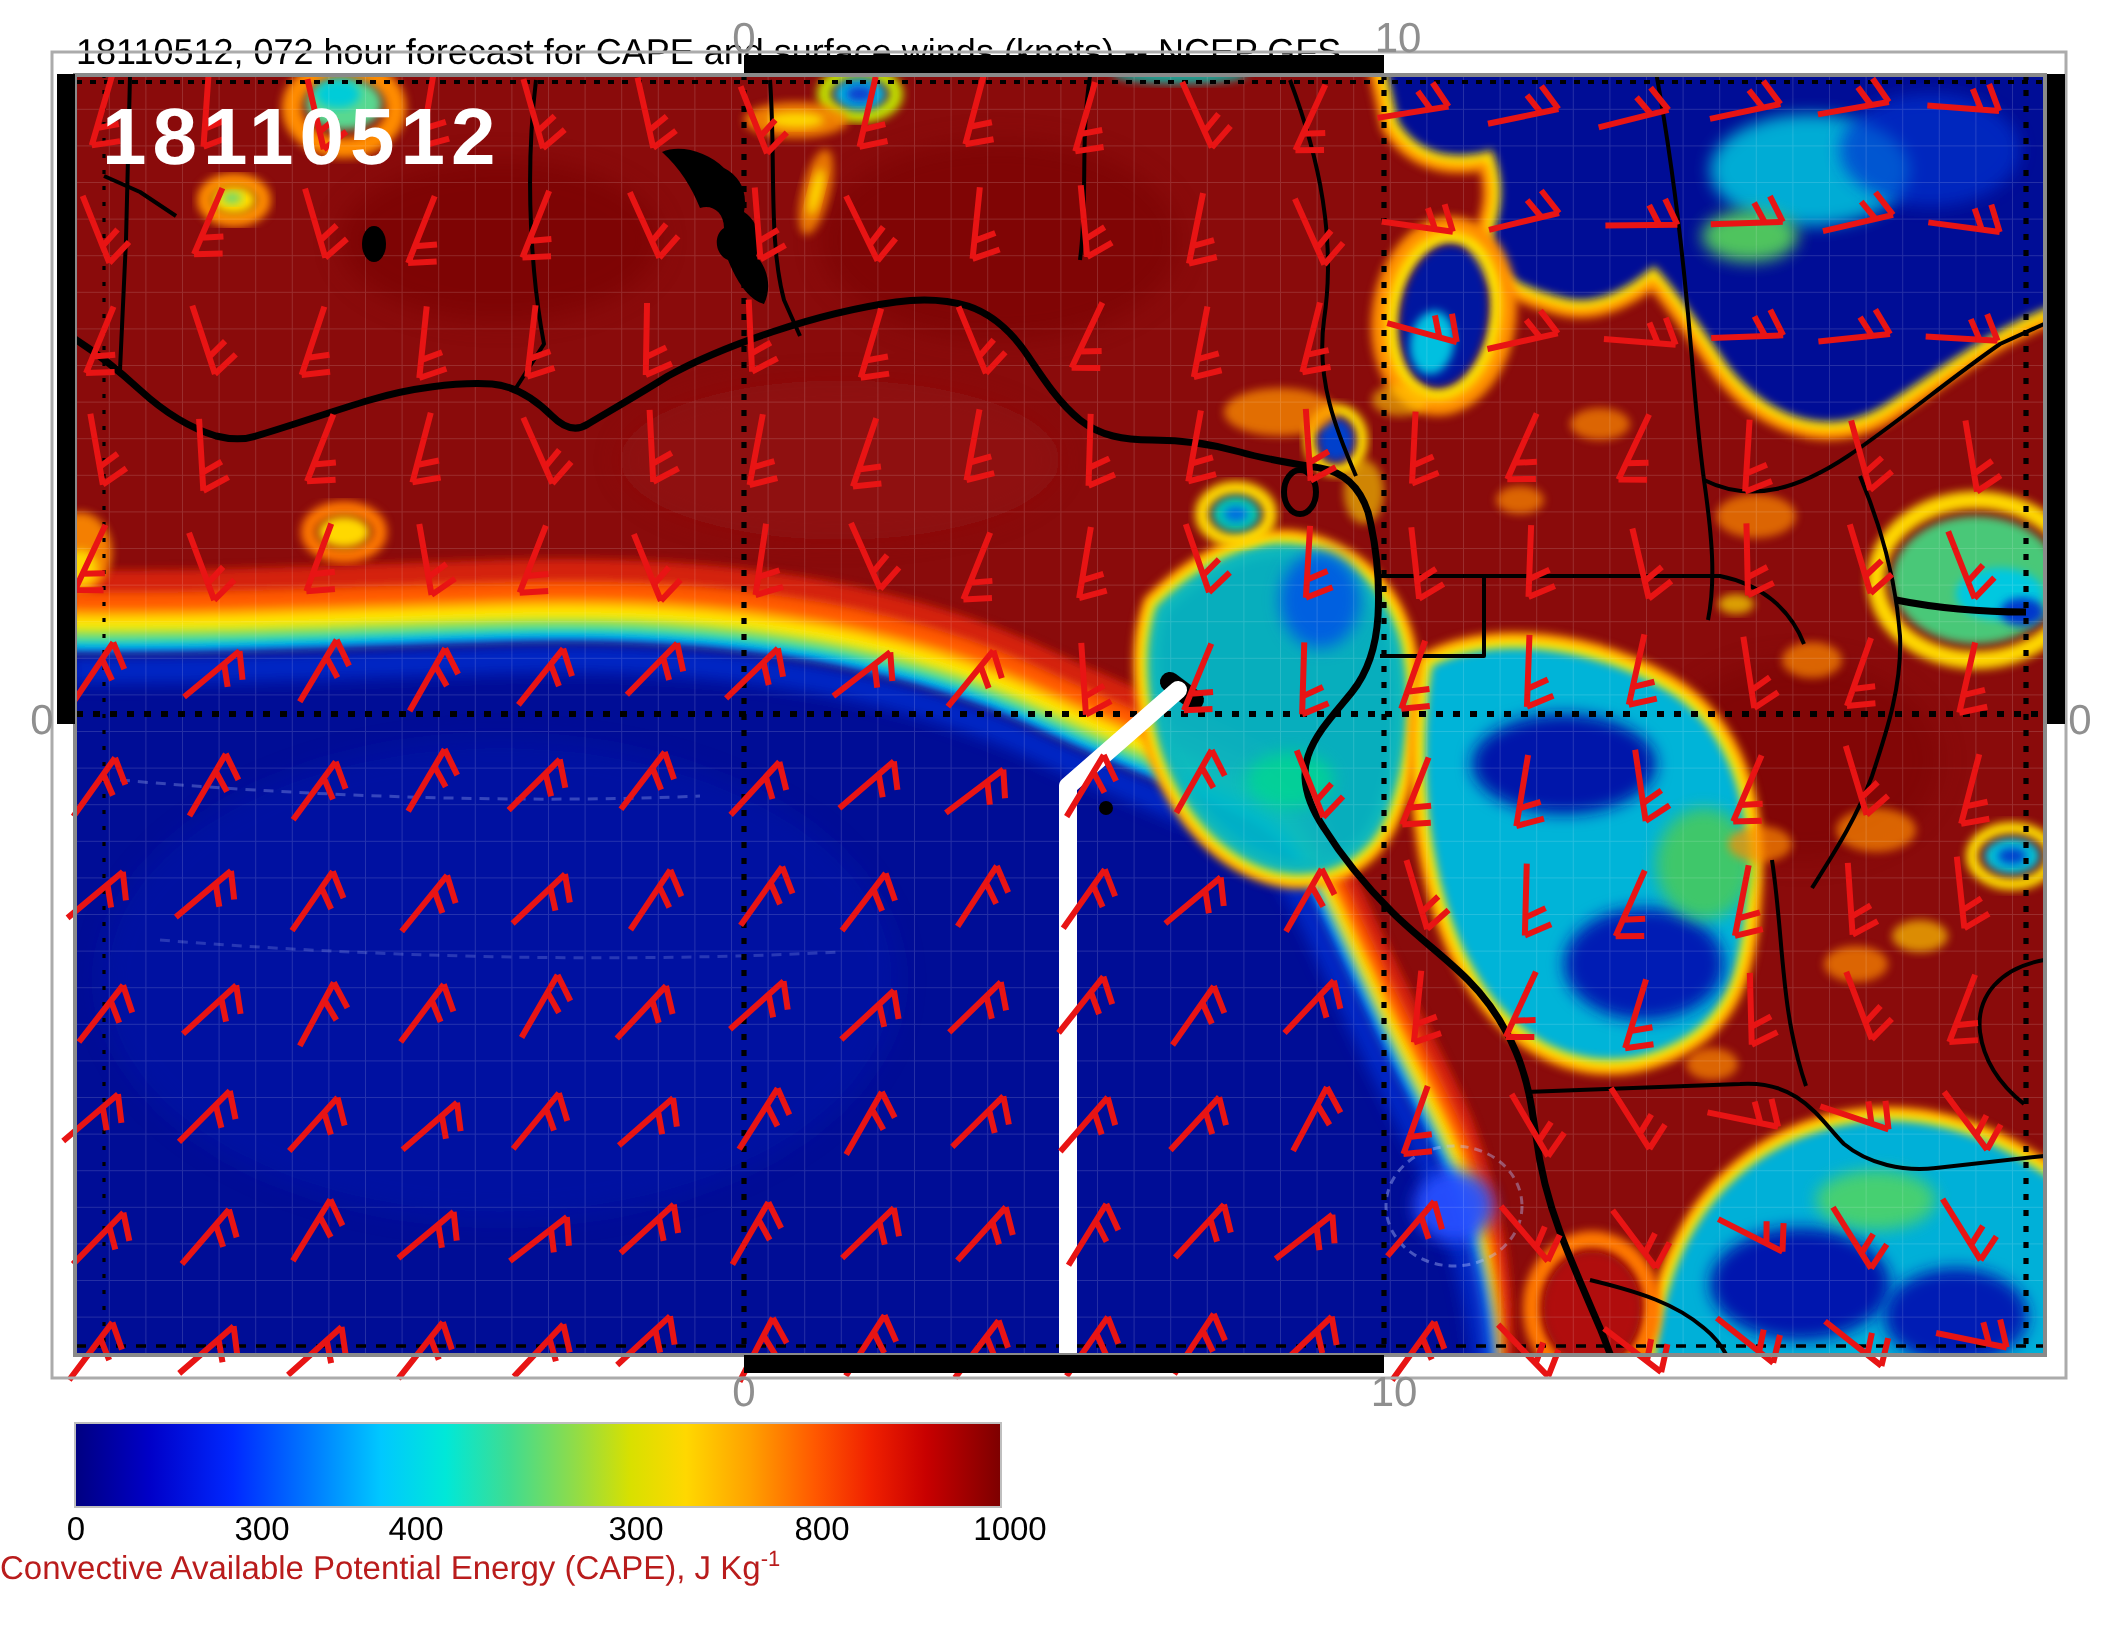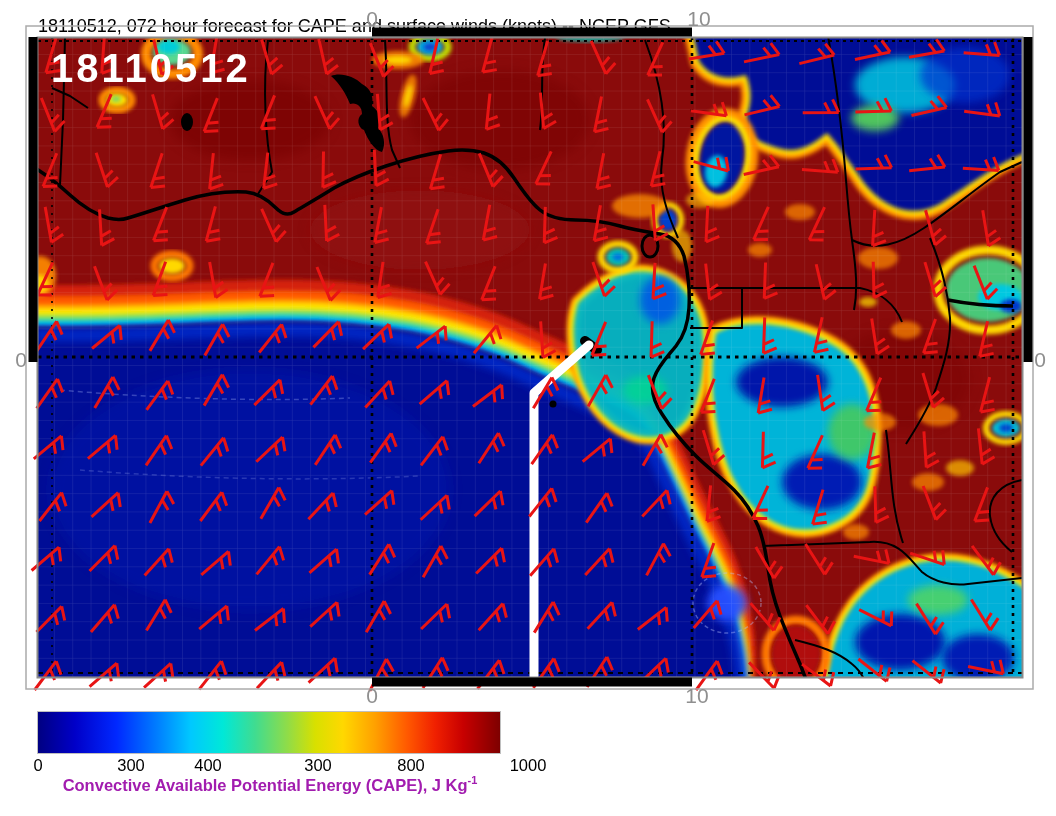--- a/index.html
+++ b/index.html
@@ -3,21 +3,21 @@
 <meta charset="utf-8">
 <style>
   html,body{margin:0;padding:0;background:#fff;}
   .page{position:relative;width:1056px;height:816px;background:#fff;overflow:hidden;
         font-family:"Liberation Sans",sans-serif;}
   .plot-title{position:absolute;left:38px;top:16px;font-size:18px;color:#000;white-space:nowrap;}
   svg{position:absolute;left:0;top:0;}
   .colorbar{position:absolute;left:38px;top:712px;width:462px;height:41px;outline:1px solid rgba(0,0,0,.25);}
   .cb-ticks{position:absolute;left:0;top:756px;width:560px;height:20px;font-size:16.5px;color:#000;}
   .cb-ticks span{position:absolute;transform:translateX(-50%);}
-  .cb-caption{position:absolute;left:0px;top:774px;width:540px;text-align:center;font-size:16.5px;color:#a21caf;font-weight:bold;}
+  .cb-caption{position:absolute;left:0px;top:774px;width:540px;font-size:16.5px;color:#b91c1c;}
   .cb-caption sup{font-size:11px;}
 </style>
 </head>
 <body>
 
 <div class="page">
   <div class="plot-title">18110512, 072 hour forecast for CAPE and surface winds (knots) -- NCEP GFS</div>
 
   <svg width="1056" height="712" viewBox="0 0 1056 712">
     <defs>
@@ -455,16 +455,16 @@
     </g>
   </svg>
 
   <div id="cbar" class="colorbar" style="background: linear-gradient(90deg, rgb(0, 0, 130) 0%, rgb(0, 0, 200) 8%, rgb(0, 40, 255) 17%, rgb(0, 128, 255) 26%, rgb(0, 200, 255) 33%, rgb(0, 232, 216) 40%, rgb(64, 220, 144) 47%, rgb(144, 220, 72) 54%, rgb(216, 224, 0) 60%, rgb(255, 216, 0) 66%, rgb(255, 160, 0) 73%, rgb(255, 88, 0) 80%, rgb(240, 32, 0) 86%, rgb(200, 0, 0) 92%, rgb(126, 0, 0) 100%);"></div>
   <div class="cb-ticks">
     <span style="left:38px">0</span>
     <span style="left:131px">300</span>
     <span style="left:208px">400</span>
     <span style="left:318px">300</span>
     <span style="left:411px">800</span>
-    <span style="left:528px">1000</span>
+    <span style="left:505px">1000</span>
   </div>
   <div class="cb-caption"><span>Convective Available Potential Energy (CAPE), J Kg</span><sup>-1</sup></div>
 </div>
 
 </body></html>

